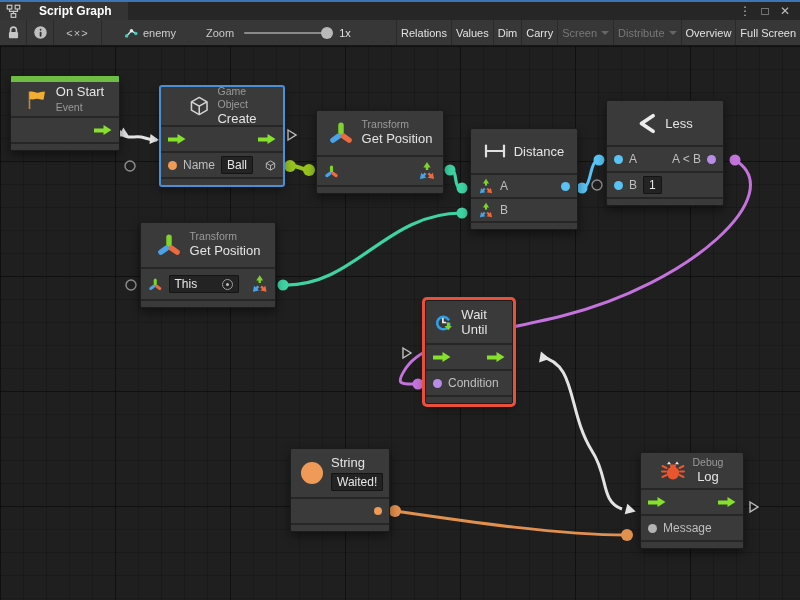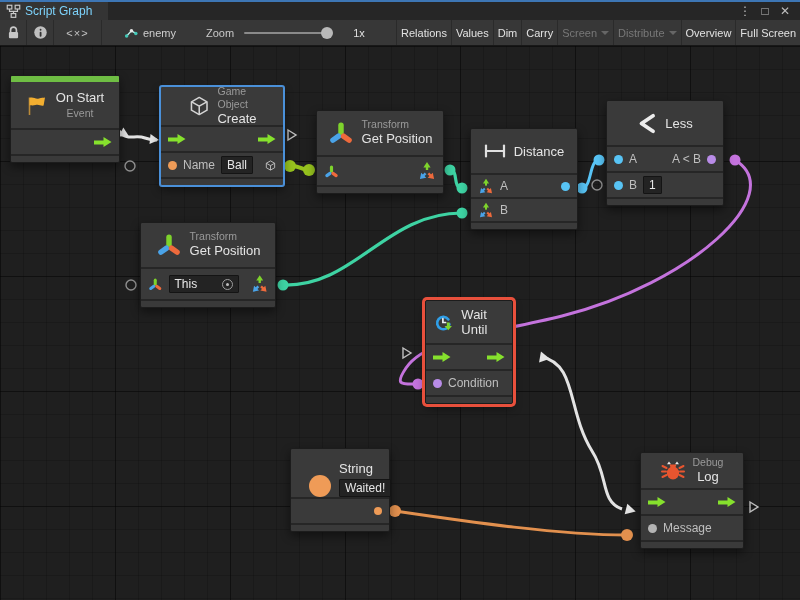--- a/index.html
+++ b/index.html
@@ -2,36 +2,36 @@
 <html><head>
 <meta charset="utf-8">
 <style>
   html,body{margin:0;padding:0;background:#141414;}
   *{box-sizing:border-box;}
   .stage{position:relative;width:800px;height:600px;overflow:hidden;
          font-family:"Liberation Sans",sans-serif;user-select:none;}
   
   .top-accent{height:2px;background:#3d76b5;}
   .titlebar{height:18px;background:#262626;display:flex;align-items:stretch;}
-  .tab{display:flex;align-items:center;gap:4px;padding:0 16px 0 6px;background:#343434;
-       color:#7dd3fc;font-size:12px;}
+  .tab{display:flex;align-items:center;gap:18px;padding:0 16px 0 6px;background:#343434;
+       color:#ffffff;font-size:12px;font-weight:bold;}
   .win-controls{margin-left:auto;display:flex;align-items:center;gap:6px;padding-right:8px;
        color:#bdbdbd;font-size:12px;}
   .win-btn{width:14px;text-align:center;line-height:14px;}
   .toolbar{height:26px;background:#373737;border-bottom:1px solid #181818;display:flex;
        align-items:center;font-size:11px;color:#cfcfcf;white-space:nowrap;}
   .tb-btn{height:100%;display:flex;align-items:center;justify-content:center;
        border-right:1px solid #2a2a2a;}
   .icon-btn{width:27px;}
   .code-btn{width:48px;color:#c3c3c3;letter-spacing:1px;font-size:11px;}
   .enemy-group{display:flex;align-items:center;gap:5px;margin-left:22px;}
   .zoom-label{margin-left:30px;color:#c9c9c9;}
   .slider{position:relative;width:84px;height:2px;background:#8a8a8a;margin-left:10px;border-radius:1px;}
   .slider-handle{position:absolute;right:-5px;top:-5px;width:12px;height:12px;border-radius:50%;background:#b9b9b9;}
-  .zoom-value{margin-left:25px;color:#e0e0e0;}
+  .zoom-value{margin-left:11px;color:#e0e0e0;}
   .tb-right{margin-left:auto;display:flex;height:100%;font-size:11px;color:#e2e2e2;}
   .tb-text-btn{display:flex;align-items:center;padding:0 4px;border-left:1px solid #2a2a2a;}
   .tb-text-btn.disabled{color:#787878;}
   .dd{width:0;height:0;border-left:4px solid transparent;border-right:4px solid transparent;
       border-top:4px solid #8e8e8e;margin-left:4px;}
   .disabled .dd{border-top-color:#666;}
   
   .canvas{position:absolute;top:46px;left:0;width:800px;height:554px;background-color:#1f1f1f;
     background-image:
       linear-gradient(rgba(0,0,0,.38) 1px, transparent 1px),
@@ -58,21 +58,21 @@
   .d-gray{background:#b4b4b4;}
   .field{background:#232323;border:1px solid #141414;border-radius:1px;padding:0 5px;
          font-size:12px;color:#e6e6e6;line-height:16px;white-space:nowrap;}
   .picker{position:relative;width:11px;height:11px;border:1px solid #9d9d9d;border-radius:50%;
           margin-left:auto;flex:none;}
   .picker::after{content:"";position:absolute;inset:3px;border-radius:50%;background:#bdbdbd;}
   .startbar{height:6px;background:#6fbe44;border-radius:1px 1px 0 0;}
   .flow{flex:none;}
   .c-green{color:#7ed32c;} .c-blue{color:#4aa3e8;} .c-orange{color:#ee6a3c;}
   
-  #node-on-start{left:10px;top:29px;width:110px;} #node-on-start .header{height:46px;text-align:center;}
+  #node-on-start{left:10px;top:29px;width:110px;} #node-on-start .header{height:34px;}
   #node-create{left:160px;top:40px;width:124px;}  #node-create .header{height:38px;margin-left:20px;}
   #node-getpos-top{left:316px;top:64px;width:128px;} #node-getpos-top .header{height:44px;}
   #node-getpos-top .row{height:30px;}
   #node-distance{left:470px;top:82px;width:108px;} #node-distance .header{height:44px;}
   #node-distance .row{height:24px;}
   #node-less{left:606px;top:54px;width:118px;} #node-less .header{height:44px;}
   #node-getpos-bottom{left:140px;top:176px;width:136px;} #node-getpos-bottom .header{height:44px;}
   #node-getpos-bottom .row{height:32px;}
   #node-wait{left:425px;top:254px;width:88px;} #node-wait .header{height:42px;}
   #node-string{left:290px;top:402px;width:100px;} #node-string .header{height:48px;justify-content:flex-start;}
@@ -445,21 +445,21 @@
           </svg>
       </div>
       <div class="row">
         <span class="dot d-purple"></span>
         <span>Condition</span>
       </div>
       <div class="footer"></div>
     </div>
 
     <div class="node" id="node-string">
-      <div class="header" style="padding-left:18px;align-items:flex-end;">
+      <div class="header" style="padding-left:10px;">
         <span class="string-circle"></span>
         <div class="hdr-text" style="gap:2px;">
           <span class="title">String</span>
           <span class="field">Waited!</span>
         </div>
       </div>
       <div class="row">
         <span class="spacer"></span>
         <span class="dot d-orange" style="width:8px;height:8px;"></span>
       </div>

